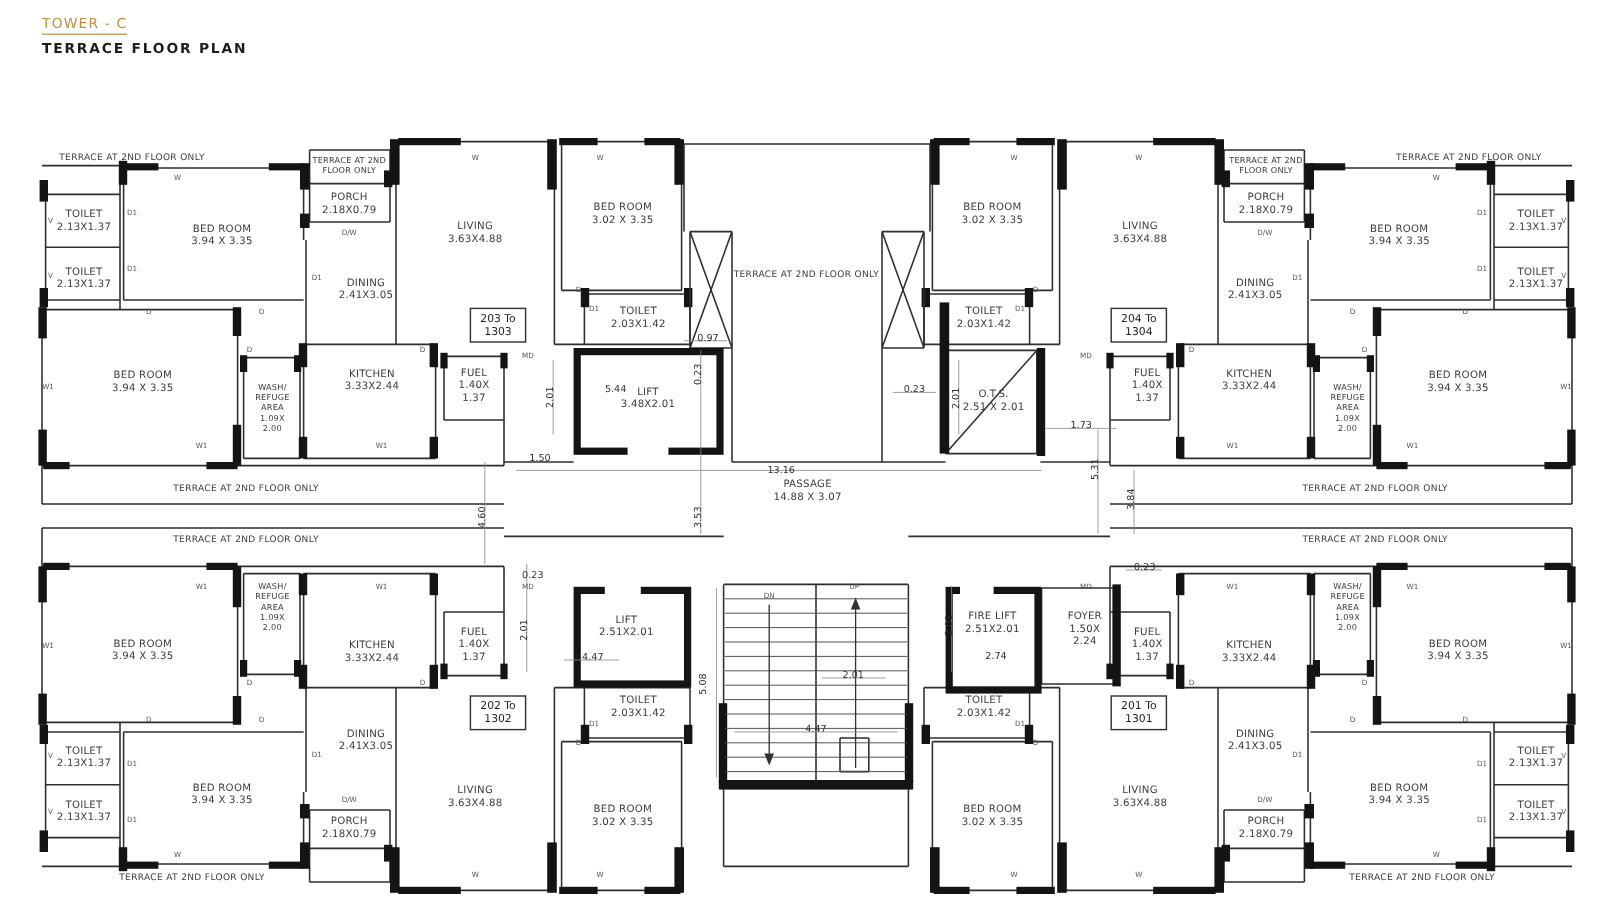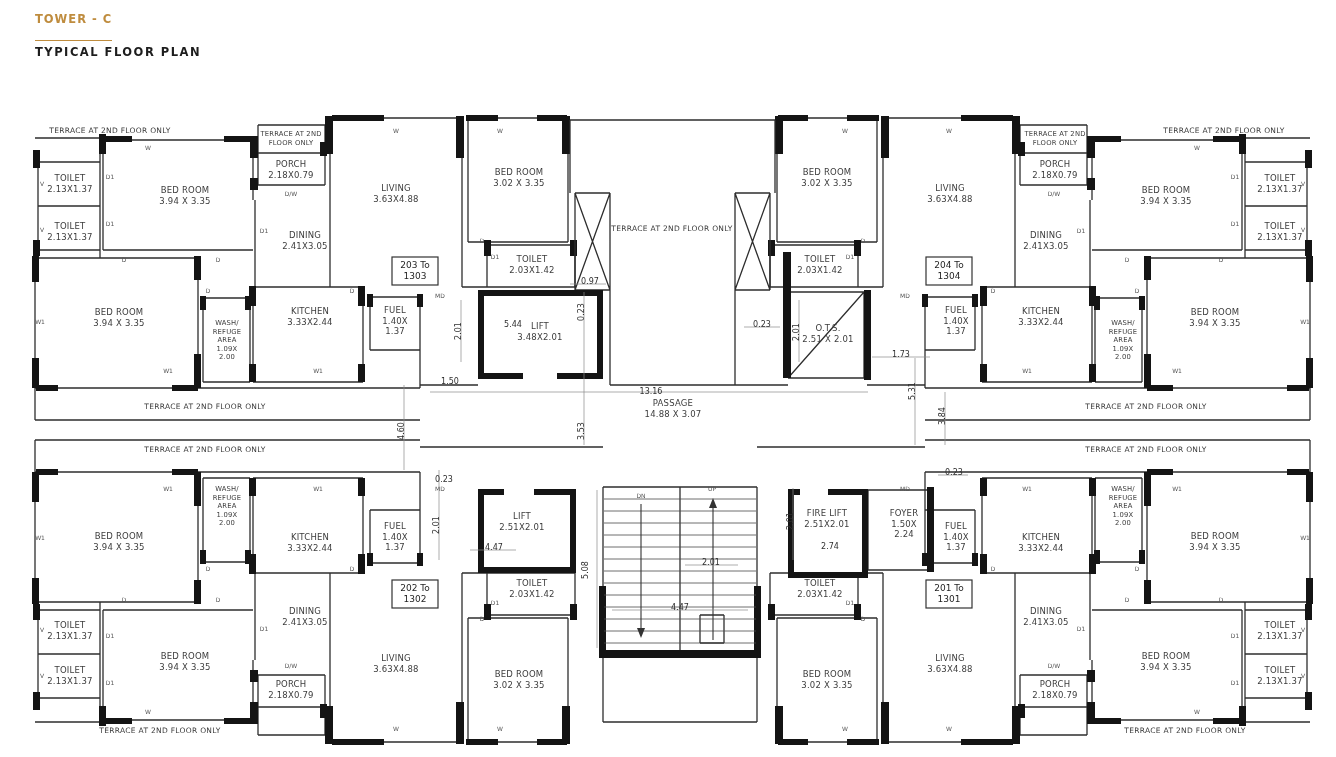--- a/index.html
+++ b/index.html
@@ -1,20 +1,20 @@
 <!DOCTYPE html>
 <html><head>
 <meta charset="utf-8">
 <style>
   html,body{margin:0;padding:0;background:#ffffff;}
   .page{position:relative;width:1336px;height:757px;background:#ffffff;overflow:hidden;
         font-family:"DejaVu Sans",sans-serif;}
   .hdr{position:absolute;top:8px;left:35px;z-index:5;}
-  .t1{display:inline-block;font-size:11.5px;font-weight:bold;letter-spacing:1px;
-      border-bottom:1.5px solid #bf8c3e;padding-bottom:14px;color:#bf8c3e;}
+  .t1{display:inline-block;font-size:11.5px;font-weight:normal;letter-spacing:1px;
+      border-bottom:1.5px solid #bf8c3e;padding-bottom:2px;color:#bf8c3e;}
   .t2{font-size:11.5px;font-weight:bold;letter-spacing:1.5px;color:#1d1d1d;margin-top:4px;}
   svg{position:absolute;top:0;left:0;}
   .w{fill:none;stroke:#2e2e2e;stroke-width:1.3;}
   .bars rect{fill:#141414;stroke:none;}
   .lift{fill:none;stroke:#141414;stroke-width:6;}
   .gap{fill:#ffffff;stroke:none;}
   .dl{fill:none;stroke:#8a8a8a;stroke-width:0.7;}
   .arrow{stroke:#333;stroke-width:1.1;fill:none;}
   .ahead{fill:#333;stroke:none;}
   .tread{stroke:#4a4a4a;stroke-width:0.8;}
@@ -26,21 +26,21 @@
   .mk{font-size:6px;fill:#555;}
   .ubox{fill:#ffffff;stroke:#333;stroke-width:1.2;}
   .utxt{font-size:9px;fill:#1f1f1f;}
 </style>
 </head>
 <body>
 
 <div class="page">
   <div class="hdr">
     <div class="t1" style="color: rgb(191, 140, 62); border-color: rgb(191, 140, 62);">TOWER - C</div>
-    <div class="t2">TYPICAL FLOOR PLAN</div>
+    <div class="t2">TERRACE FLOOR PLAN</div>
   </div>
 
   <svg id="plan-svg" width="1336" height="757" viewBox="0 0 1336 757">
     <defs>
       <g id="quad">
         <path class="w" d="M38,162 H100 M38,206 H100 M38,250 H100 M38,162 V250 M100,150 V258
           M103,140 H253 M103,140 V250 M253,140 V200 M103,250 H253 M35,138 H103
           M258,125 H325 M258,153 H325 M258,185 H325 M258,125 V185 M325,125 V185
           M330,118 H462 M330,118 V287 M462,118 V287 M255,200 V287
           M253,287 H363 M253,287 V382 M363,287 V382 M253,382 H363

